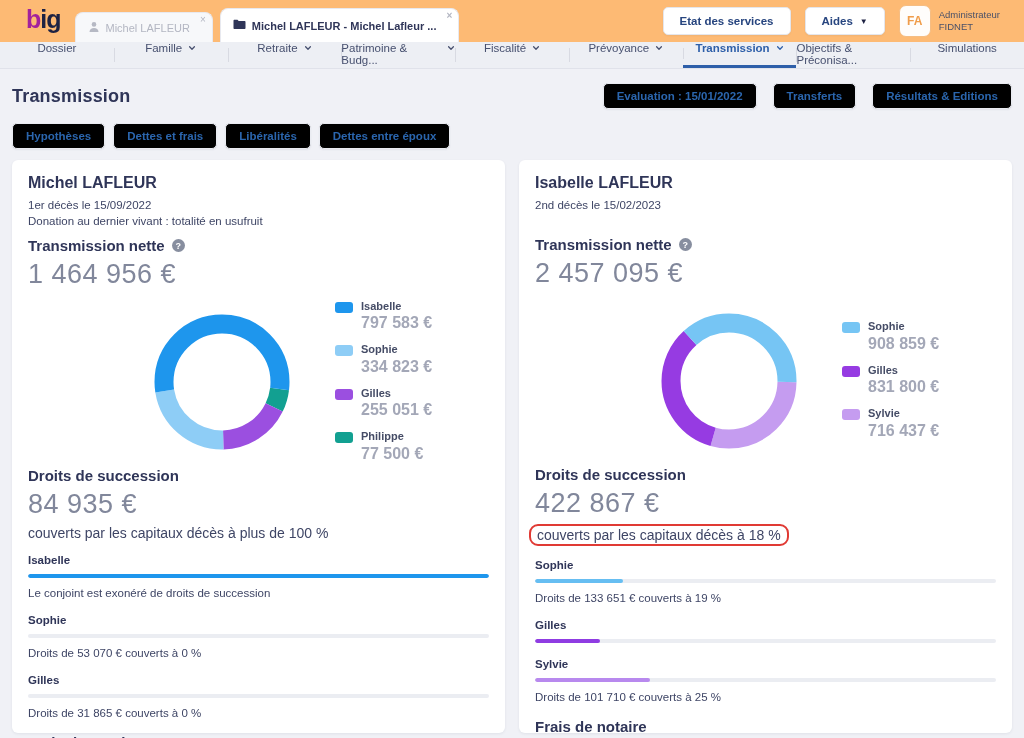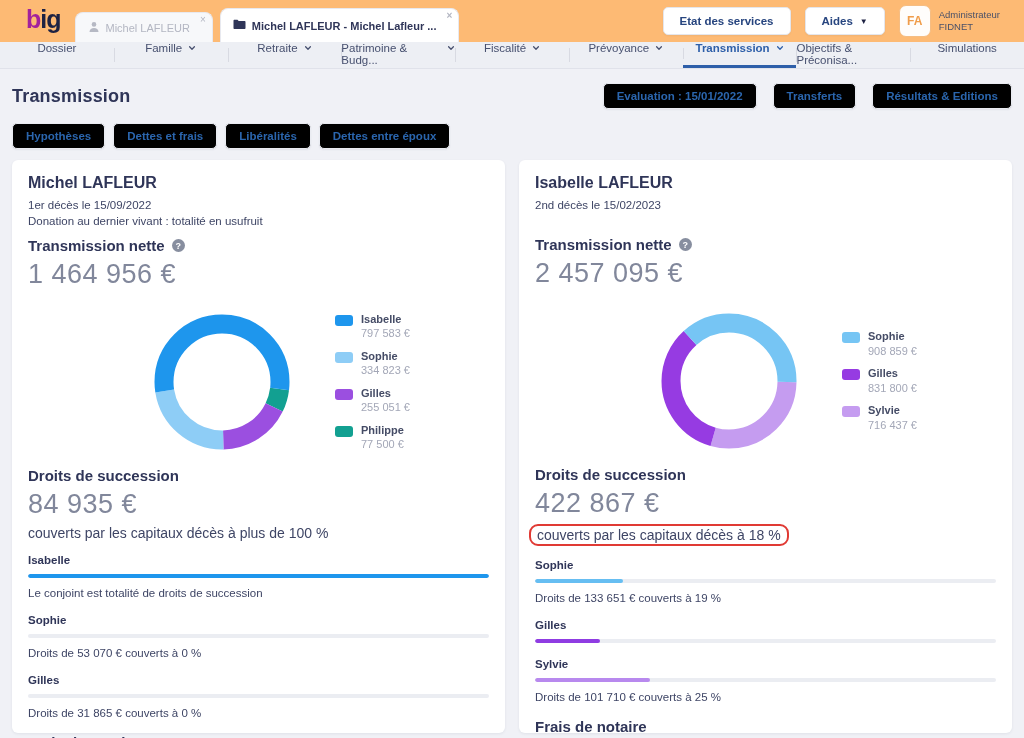--- a/index.html
+++ b/index.html
@@ -50,21 +50,21 @@
   .sec-label { font-size:15px; font-weight:bold; color:#2f3558; display:flex; align-items:center; gap:7px; }
   .help { width:13px; height:13px; border-radius:50%; background:#878e9f; color:#fff; font-size:9px; font-weight:bold;
           display:inline-flex; align-items:center; justify-content:center; cursor:pointer; }
   .big-val { font-size:27px; font-weight:400; color:#81879b; letter-spacing:.5px; margin:5px 0 0; }
   .chart-row { display:flex; align-items:center; margin:17px 0 10px; height:150px; }
   .donut { margin-left:126px; width:136px; height:136px; flex:none; }
   .legend { margin-left:45px; display:flex; flex-direction:column; gap:9px; }
   .legend-item { display:flex; gap:8px; cursor:pointer; }
   .swatch { width:18px; height:11px; border-radius:3px; margin-top:2px; flex:none; }
   .legend-name { font-size:11px; font-weight:bold; color:#454c66; line-height:1.25; }
-  .legend-val { font-size:11px; color:#a3a7b7; line-height:1.3; }
+  .legend-val { font-size:16px; color:#a3a7b7; line-height:1.3;font-weight:bold; }
   .note { font-size:14px; color:#3e4565; margin-top:5px; }
   .note.boxed { display:inline-block; border:2px solid #e03a34; border-radius:9px; padding:1px 6px; margin-left:-6px; }
   .heirs { margin-top:13px; }
   .heir { margin-bottom:15px; }
   .heir-name { font-size:11.5px; font-weight:bold; color:#2f3558; }
   .bar { height:4px; background:#ebedf2; border-radius:2px; margin:8px 0 9px; overflow:hidden; }
   .bar i { display:block; height:100%; border-radius:2px; }
   .heir-note { font-size:11.5px; color:#3e4565; }
   .frais { margin-top:6px; }
 </style>
@@ -227,21 +227,21 @@
     </div>
     <div class="sec-label">Droits de succession</div>
     <div class="big-val">84 935 €</div>
     <div class="note">couverts par les capitaux décès à plus de 100 %</div>
     <div class="heirs">
         <div class="heir">
           <div class="heir-name">Isabelle</div>
           <div class="bar">
             <i style="width: 100%; background: rgb(30, 150, 237);"></i>
           </div>
-          <div class="heir-note">Le conjoint est totalité de droits de succession</div>
+          <div class="heir-note">Le conjoint est exonéré de droits de succession</div>
         </div>
         <div class="heir">
           <div class="heir-name">Sophie</div>
           <div class="bar">
             <i style="width: 0%; background: rgb(142, 205, 246);"></i>
           </div>
           <div class="heir-note">Droits de 53 070 € couverts à 0 %</div>
         </div>
         <div class="heir">
           <div class="heir-name">Gilles</div>

